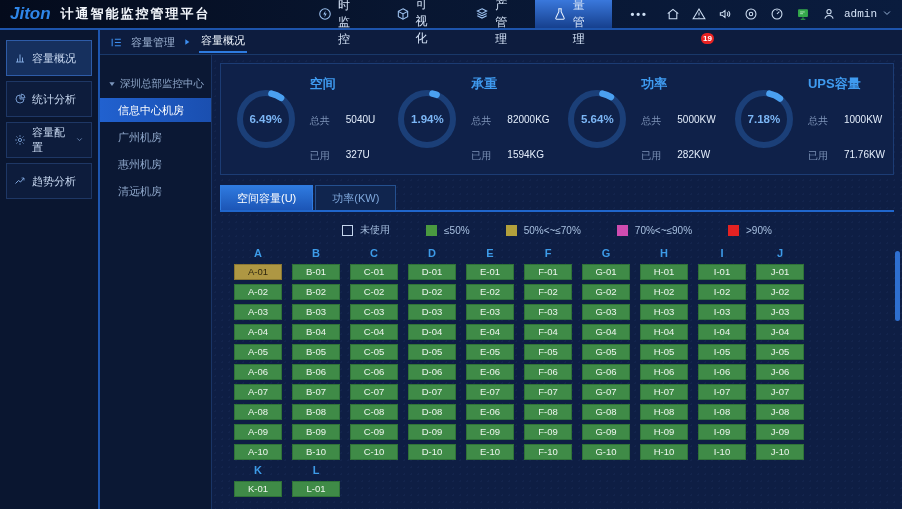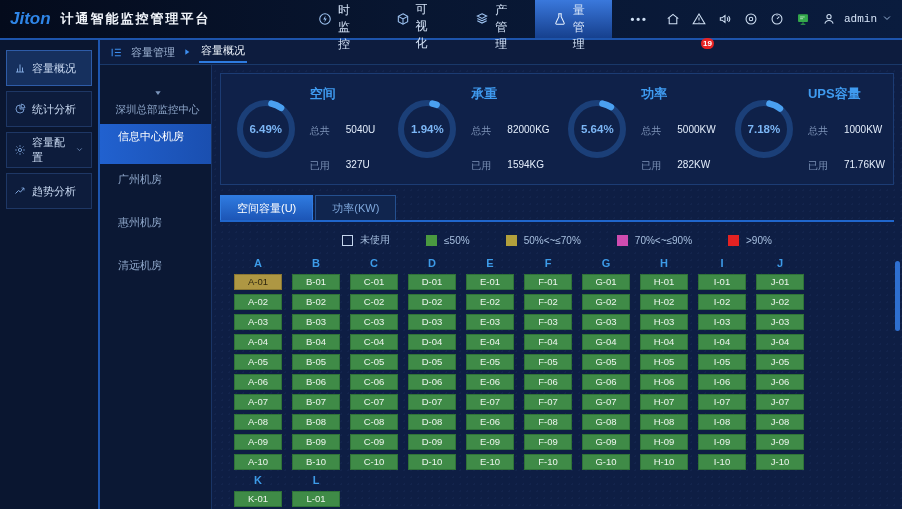--- a/index.html
+++ b/index.html
@@ -1,20 +1,20 @@
 <!DOCTYPE html>
 <html><head>
 <meta charset="utf-8">
 <style>
   * { margin:0; padding:0; box-sizing:border-box; }
   html,body { width:902px; height:509px; overflow:hidden; background:#0c1a38;
     font-family:"Liberation Sans","DejaVu Sans",sans-serif; }
 
   
-  .topbar { height:40px; display:flex; align-items:center;
+  .topbar { height:30px; display:flex; align-items:center;
     background:linear-gradient(90deg,#040b1c,#081631 45%,#0a1c3e);
     border-bottom:2px solid #1d54ac; position:relative; z-index:5; }
   .brand { display:flex; align-items:center; gap:10px; padding:0 14px 0 10px; min-width:300px; }
   .logo { font-size:17px; font-weight:bold; font-style:italic; color:#2f86e8; letter-spacing:0; }
   .app-title { font-size:13px; font-weight:bold; color:#f2f6fc; letter-spacing:2px; }
   .main-nav { display:flex; height:100%; }
   .nav-item { display:flex; align-items:center; gap:6px; padding:0 18px; font-size:12px;
     color:#d6e4f8; cursor:pointer; }
   .nav-item.active { background:linear-gradient(180deg,#3a78dc,#16408e); }
   .nav-item .ic svg, .side-item .ic svg { display:block; }
@@ -48,23 +48,23 @@
   .breadcrumb { height:25px; display:flex; align-items:center; gap:8px; padding:0 10px;
     border-bottom:1px solid #193869; font-size:11px; color:#9fb4d4; background:#0d1c3e; }
   .bc-collapse svg { width:13px; height:13px; color:#3d8ef0; display:block; cursor:pointer; }
   .bc-sep svg { width:8px; height:8px; color:#3d8ef0; display:block; }
   .bc-current { color:#eef4fc; border-bottom:2px solid #2e7be0; padding:2px 2px 3px 2px; }
 
   .content { flex:1; display:flex; min-height:0; }
   .tree { width:112px; background:#0b1834; border-right:1px solid #1a3566; padding-top:22px;
     font-size:11px; }
   .tree-root { color:#8ea6c9; padding:0 4px 7px 8px; display:flex; gap:4px; align-items:center;
-    font-size:10.5px; cursor:pointer;flex-direction:column; }
+    font-size:10.5px; cursor:pointer; }
   .tree-root svg { width:8px; height:8px; color:#7b95bb; flex:none; }
-  .tree-item { height:40px; line-height:24px; padding-left:18px; color:#8ea6c9;
+  .tree-item { height:24px; line-height:24px; padding-left:18px; color:#8ea6c9;
     margin-bottom:3px; cursor:pointer; white-space:nowrap; }
   .tree-item.selected { background:linear-gradient(90deg,#2161cf,#1a4fb0); color:#fff; }
 
   .right { flex:1; padding:8px 8px 0 8px; display:flex; flex-direction:column; position:relative;
     min-width:0; }
   .gauges { display:flex; align-items:center; height:112px; background:#0f2149;
     border:1px solid #1c3c74; margin-bottom:10px; flex:none; }
   .gauge { flex:1; display:flex; align-items:center; justify-content:center; gap:13px; }
   .donut { position:relative; width:62px; height:62px; flex:none; }
   .donut svg { display:block; }

